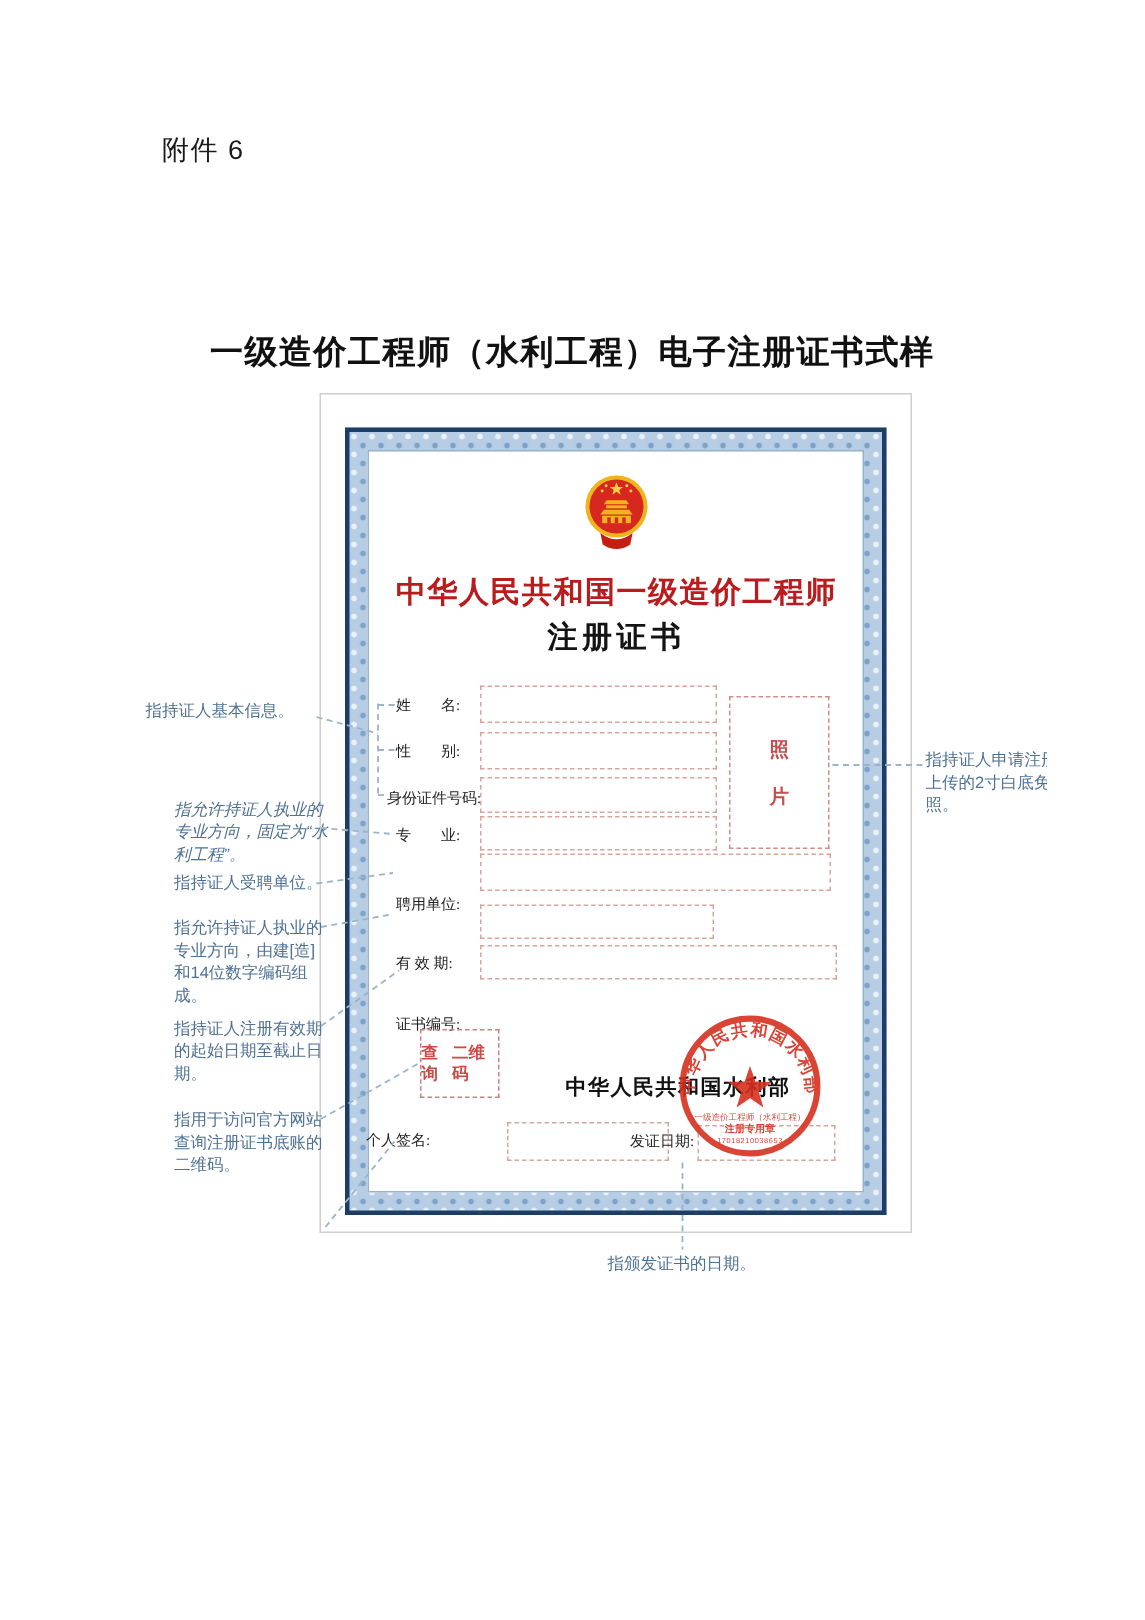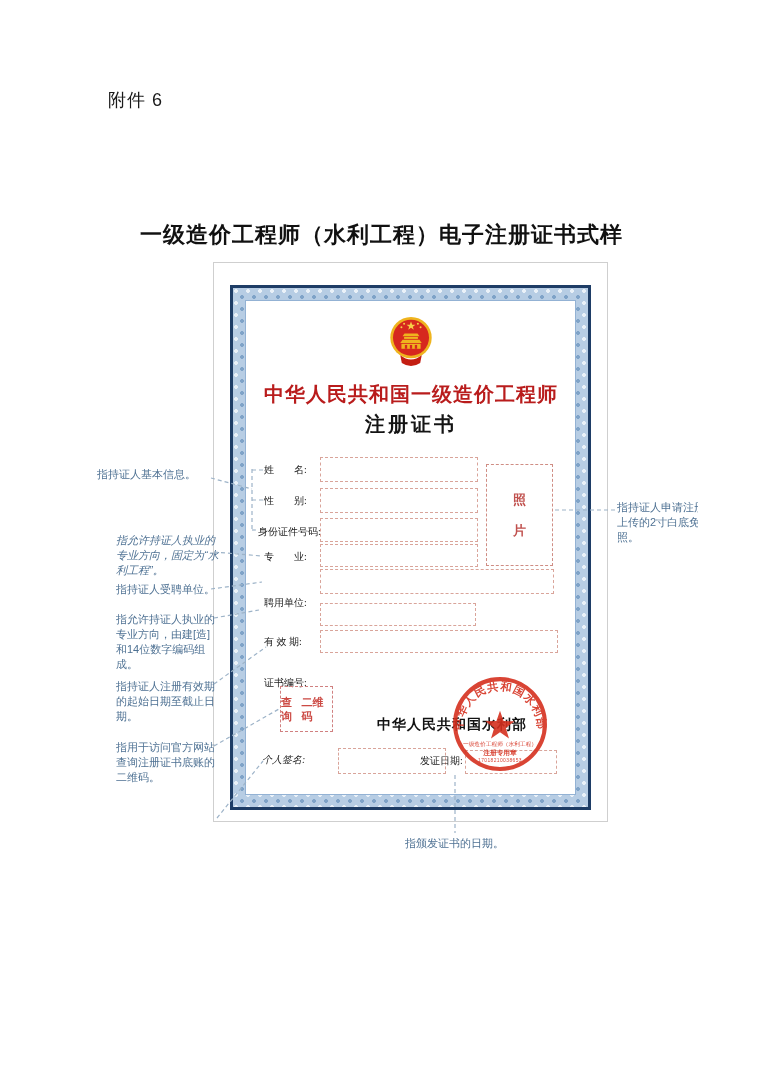--- a/index.html
+++ b/index.html
@@ -51,21 +51,21 @@
     display:flex; flex-direction:column; align-items:center; justify-content:center; gap:13px;
     font-family:"Liberation Serif", serif; font-size:13px; color:#c0504d; font-weight:bold; }
 
   .qr-box { left:280px; top:686px; width:53px; height:46px; border:1px dashed #d08080;
     display:flex; flex-direction:row; align-items:center; justify-content:center;
     font-size:11px; line-height:14px; color:#cc4a44; font-weight:bold; }
 
   .issuer { left:352px; top:716px; width:200px; text-align:center;
     font-family:"Liberation Serif", serif; font-weight:bold; font-size:14px; color:#111; letter-spacing:1px; z-index:3; }
 
-  .lbl-sign  { left:262px; top:753px;font-style:italic; }  .box-sign  { left:338px; top:748px; width:108px; height:26px; }
+  .lbl-sign  { left:244px; top:753px; }  .box-sign  { left:338px; top:748px; width:108px; height:26px; }
   .lbl-issue { left:420px; top:754px; }  .box-issue { left:465px; top:750px; width:92px; height:24px; }
 
   .seal { left:451px; top:675px; width:98px; height:98px; z-index:4; }
 
   
   .ann { font-size:11px; line-height:15px; color:#4e7193; }
   .a-basic    { left:97px; top:467px; width:102px; }
   .a-major    { left:116px; top:533px; width:104px;font-style:italic; }
   .a-employer { left:116px; top:582px; width:112px; }
   .a-certno   { left:116px; top:612px; width:104px; }

